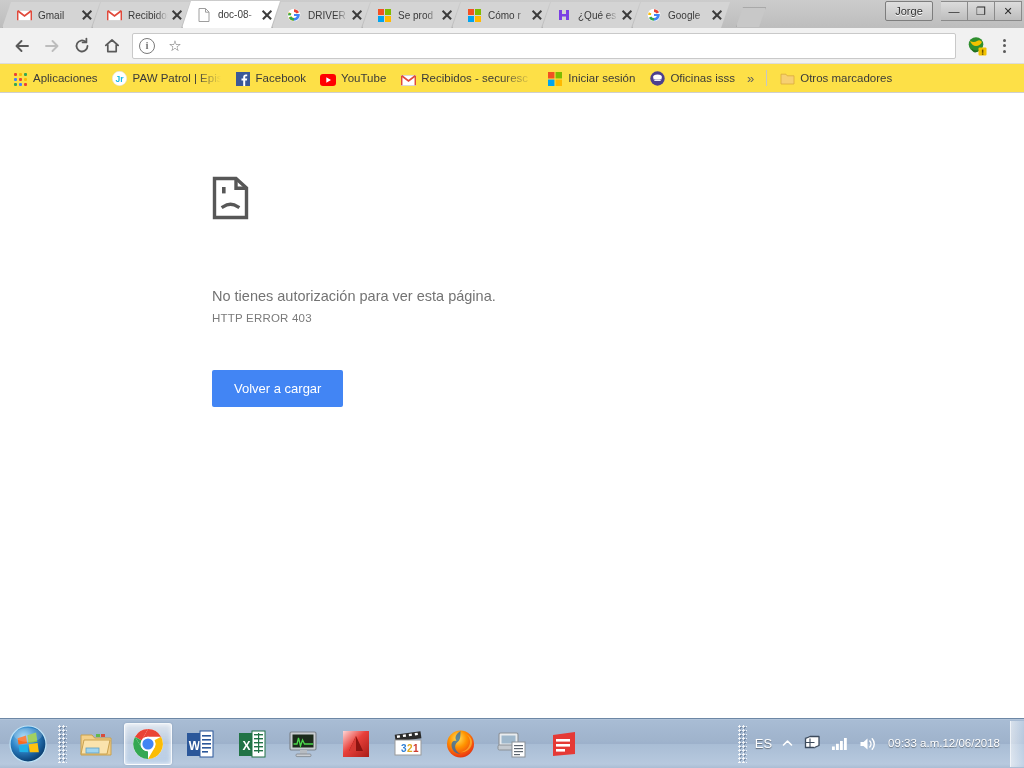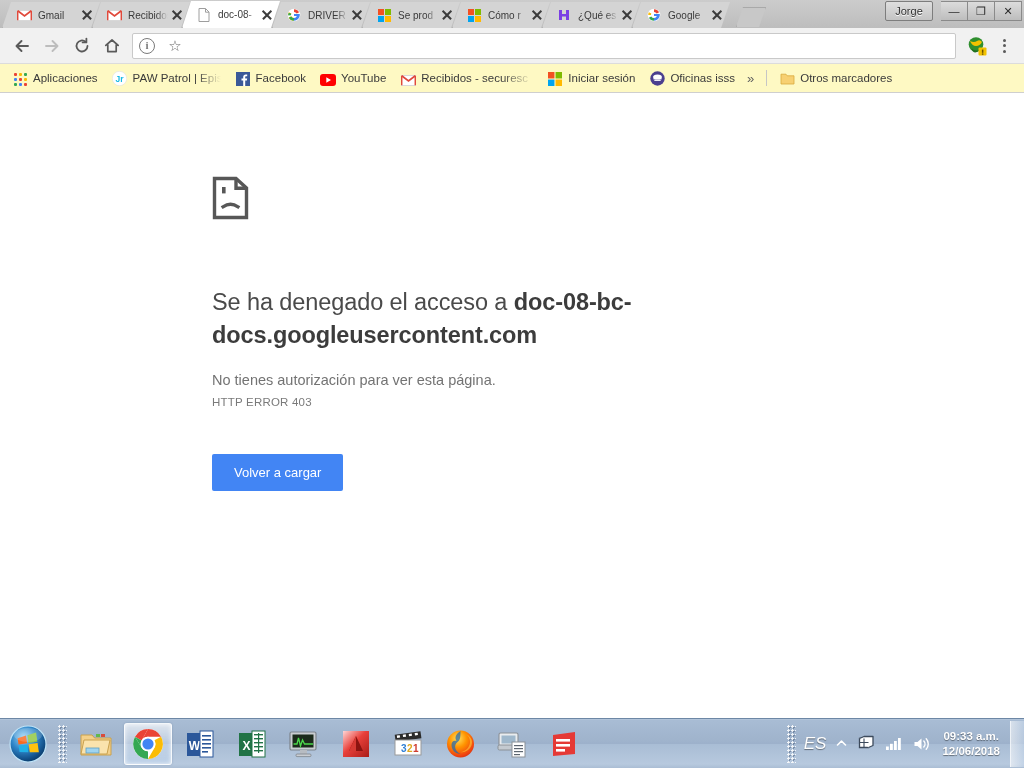--- a/index.html
+++ b/index.html
@@ -202,21 +202,21 @@
     flex: 0 0 24px;
   }
   #menu-button i {
     width: 3px; height: 3px; border-radius: 50%;
     background: #5a5a5a; display: block;
   }
 
   
   #bookmarks-bar {
     height: 29px;
-    background: #fef9c3;
+    background: #fde047;
     border-bottom: 1px solid #cfcfcf;
     display: flex;
     align-items: center;
     padding: 0 6px;
     overflow: hidden;
     position: relative;
   }
   .bookmark {
     display: flex; align-items: center;
     height: 22px;
@@ -356,34 +356,32 @@
     display: flex; align-items: center;
     height: 46px;
     flex: 0 0 auto;
     padding-right: 0px;
   }
   .tray-item {
     display: flex; align-items: center; justify-content: center;
     height: 40px;
     padding: 0 5px;
     color: #ffffff;
-    font-size: 17px;
+    font-size: 13px;
     text-shadow: 0 1px 1px rgba(0,0,0,.45);
-    font-style: italic;
   }
   #tray-clock {
-    display: flex; flex-direction: column;
+    display: flex; flex-direction: row;
     align-items: center; justify-content: center;
     height: 44px;
     padding: 0 8px 0 6px;
     color: #ffffff;
     font-size: 11.5px;
     line-height: 15px;
     text-shadow: 0 1px 1px rgba(0,0,0,.45);
-    font-weight: bold;
   }
   #show-desktop {
     width: 14px; height: 46px;
     flex: 0 0 14px;
     margin-left: 2px;
     background: linear-gradient(to right, rgba(255,255,255,.55), rgba(205,220,238,.5));
     border-left: 1px solid rgba(255,255,255,.75);
   }
 </style>
 </head>
@@ -671,21 +669,20 @@
 
       <div id="sad-doc-icon">
         <svg width="37" height="44" viewBox="0 0 37 44">
           <path d="M2.5 2.5 H24 L34.5 12 V41.5 H2.5 Z" fill="none" stroke="#575757" stroke-width="3.4"></path>
           <path d="M24 2.8 V12.3 H34.4" fill="none" stroke="#575757" stroke-width="3.4"></path>
           <rect x="10" y="11" width="3.6" height="6.4" fill="#575757"></rect>
           <path d="M11 30.8 q7.5 -5 15 0" fill="none" stroke="#575757" stroke-width="3.3" stroke-linecap="square"></path>
         </svg>
       </div>
 
-      <h1 id="error-heading"><span>Se ha denegado el acceso a </span><b>doc-08-bc-docs.googleusercontent.com</b></h1>
 
       <p id="error-detail">No tienes autorización para ver esta página.</p>
       <p id="error-code">HTTP ERROR 403</p>
 
       <button id="reload-button">Volver a cargar</button>
     </div>
   </div>
 </div>
 
 <div id="taskbar">

